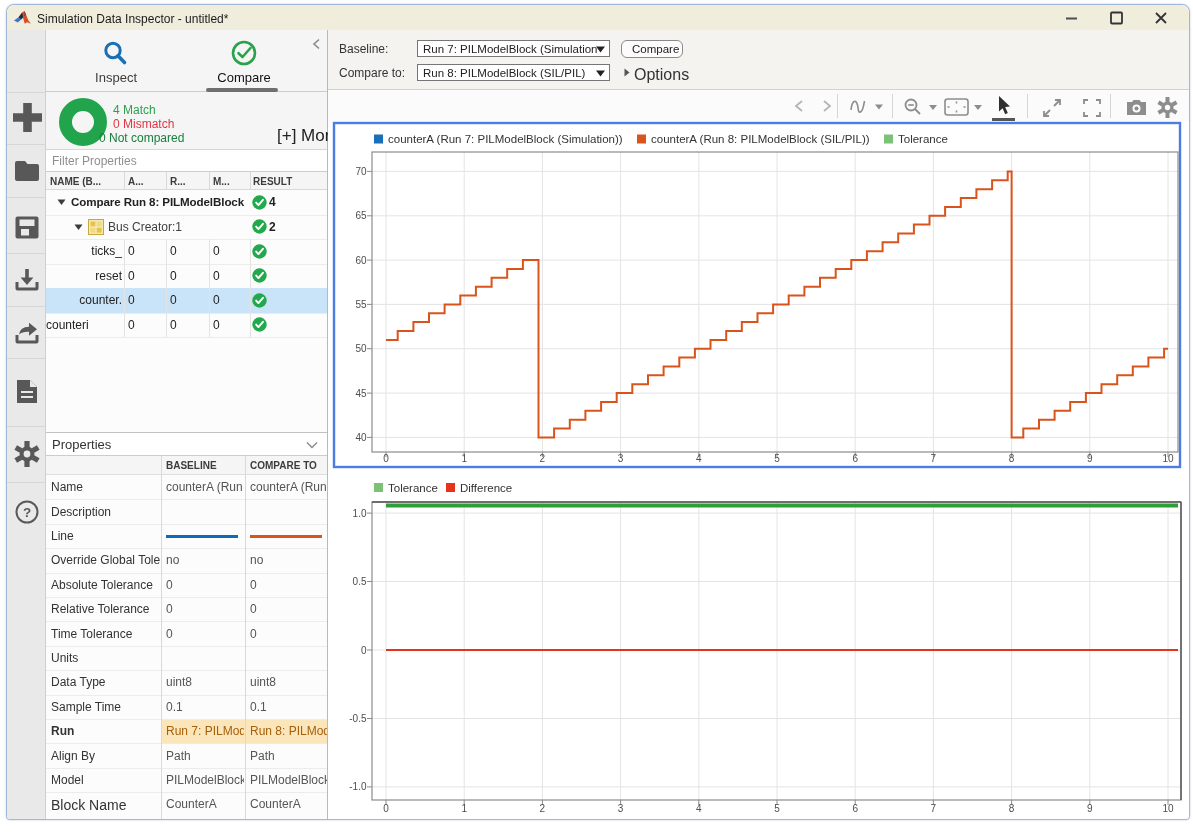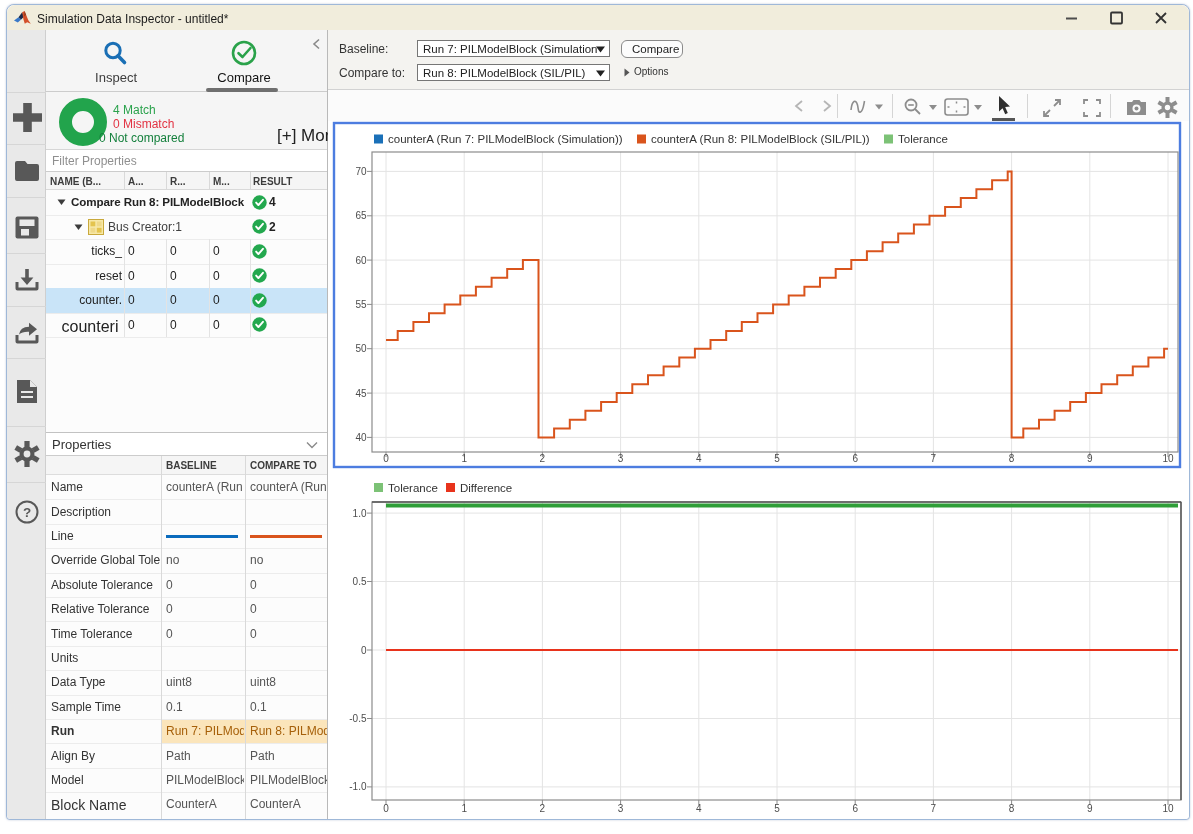--- a/index.html
+++ b/index.html
@@ -164,21 +164,21 @@
     <path d="M-4.5 0.2 L-1.5 3.4 L4.6 -3.6" fill="none" stroke="#fff" stroke-width="2.6" stroke-linecap="round" stroke-linejoin="round"></path>
   </svg>
 <div class="txt" style="left:46px;top:293px;font-size:12px;color:#222;width:76px;text-align:right">counter.</div>
 <div class="txt" style="left:128px;top:293px;font-size:12px;color:#222">0</div>
 <div class="txt" style="left:170px;top:293px;font-size:12px;color:#222">0</div>
 <div class="txt" style="left:213px;top:293px;font-size:12px;color:#222">0</div>
 <svg width="15.0" height="15.0" viewBox="-10 -10 20 20" style="position:absolute;left:252.0px;top:292.7px">
     <circle cx="0" cy="0" r="9.6" fill="#23a84e"></circle>
     <path d="M-4.5 0.2 L-1.5 3.4 L4.6 -3.6" fill="none" stroke="#fff" stroke-width="2.6" stroke-linecap="round" stroke-linejoin="round"></path>
   </svg>
-<div class="txt" style="left:46px;top:318px;font-size:16px;color:#222;width:88px;text-align:center">counteri</div>
+<div class="txt" style="left:46px;top:318px;font-size:12px;color:#222;width:88px;text-align:left">counteri</div>
 <div class="txt" style="left:128px;top:318px;font-size:12px;color:#222">0</div>
 <div class="txt" style="left:170px;top:318px;font-size:12px;color:#222">0</div>
 <div class="txt" style="left:213px;top:318px;font-size:12px;color:#222">0</div>
 <svg width="15.0" height="15.0" viewBox="-10 -10 20 20" style="position:absolute;left:252.0px;top:317.3px">
     <circle cx="0" cy="0" r="9.6" fill="#23a84e"></circle>
     <path d="M-4.5 0.2 L-1.5 3.4 L4.6 -3.6" fill="none" stroke="#fff" stroke-width="2.6" stroke-linecap="round" stroke-linejoin="round"></path>
   </svg>
 <div class="ab" style="left:46px;top:432px;width:281px;height:24px;background:#fff;border-top:1px solid #c2c2c2;border-bottom:1px solid #cccccc"></div>
 <div class="txt" style="left:52px;top:437px;font-size:13px;color:#333">Properties</div>
 <svg class="ab" style="left:306px;top:441px" width="12" height="8" viewBox="0 0 12 8">
@@ -256,21 +256,21 @@
     <div class="txt" style="left:5px;top:2px;font-size:11.5px;color:#222">Run 8: PILModelBlock (SIL/PIL)</div>
     <svg class="ab" style="right:4px;top:5px;position:absolute" width="9" height="7" viewBox="0 0 9 7">
       <polygon points="0,0.5 9,0.5 4.5,6.5" fill="#222"></polygon>
     </svg>
   </div>
 <div class="ab" style="left:621px;top:39.5px;width:62px;height:18px;background:#fcfcfc;border:1px solid #8a8a8a;border-radius:6px"></div>
 <div class="txt" style="left:632px;top:42.5px;font-size:11.5px;color:#222">Compare</div>
 <svg class="ab" style="left:624px;top:68px" width="6" height="9" viewBox="0 0 6 9">
     <polygon points="0.5,0.5 5.5,4.5 0.5,8.5" fill="#555"></polygon>
   </svg>
-<div class="txt" style="left:634px;top:66px;font-size:10px;color:#333">Options</div>
+<div class="txt" style="left:634px;top:66px;font-size:16px;color:#333">Options</div>
 <div class="ab" style="left:328px;top:90px;width:861px;height:31px;background:#fbfbfb"></div>
 <svg class="ab" style="left:793px;top:100px" width="42" height="12" viewBox="0 0 42 12">
     <path d="M9 1 L3 6 L9 11 M31 1 L37 6 L31 11" fill="none" stroke="#b5b5b5" stroke-width="1.8"></path>
   </svg>
 <div class="ab" style="left:837px;top:94px;width:1px;height:24px;background:#d5d5d5"></div>
 <svg class="ab" style="left:848px;top:98px" width="36" height="18" viewBox="0 0 36 18">
     <path d="M3 12 C4 2 8 1 9.5 7 C10.5 11 10 15 12.5 14 C15 13 15.5 8 16.5 3" fill="none" stroke="#8d8d8d" stroke-width="1.6"></path>
     <polygon points="27,6.5 35,6.5 31,11.5" fill="#8d8d8d"></polygon>
   </svg>
 <div class="ab" style="left:892px;top:94px;width:1px;height:24px;background:#d5d5d5"></div>

